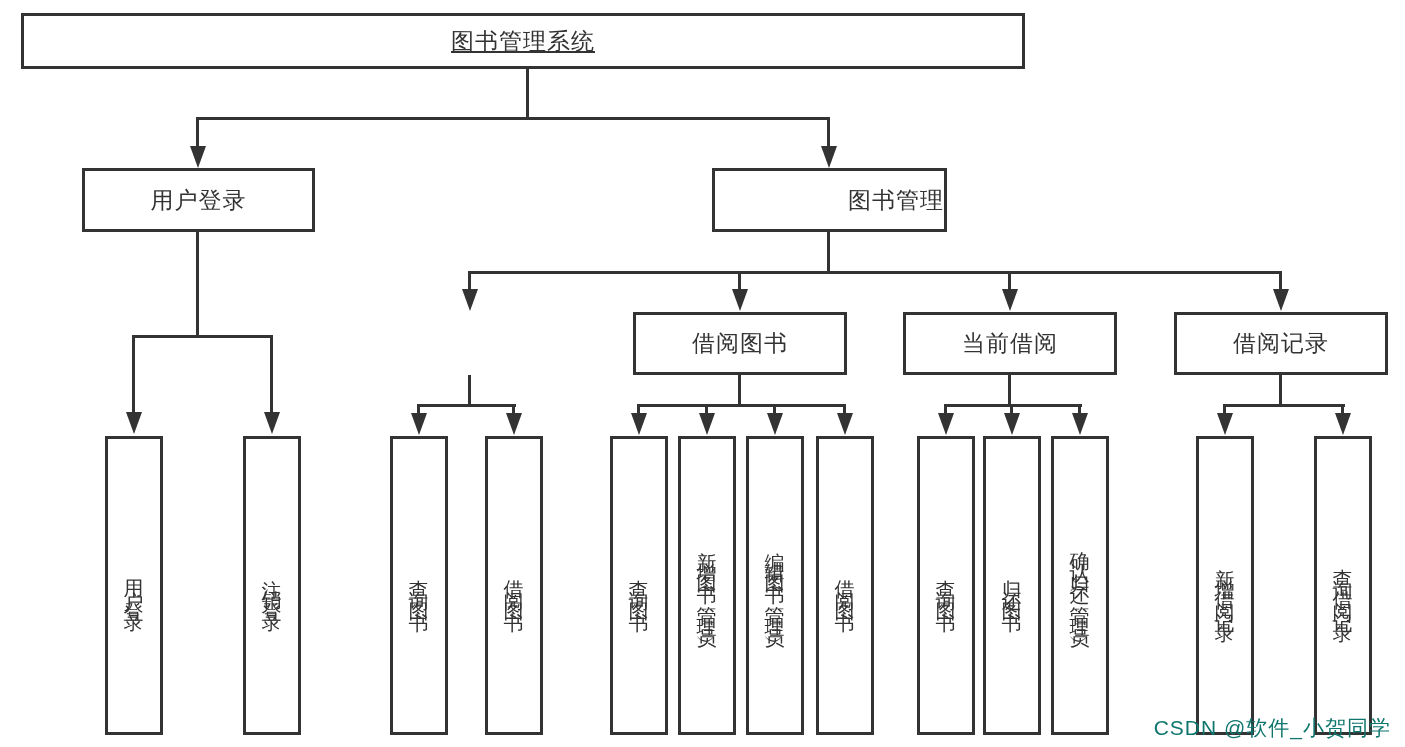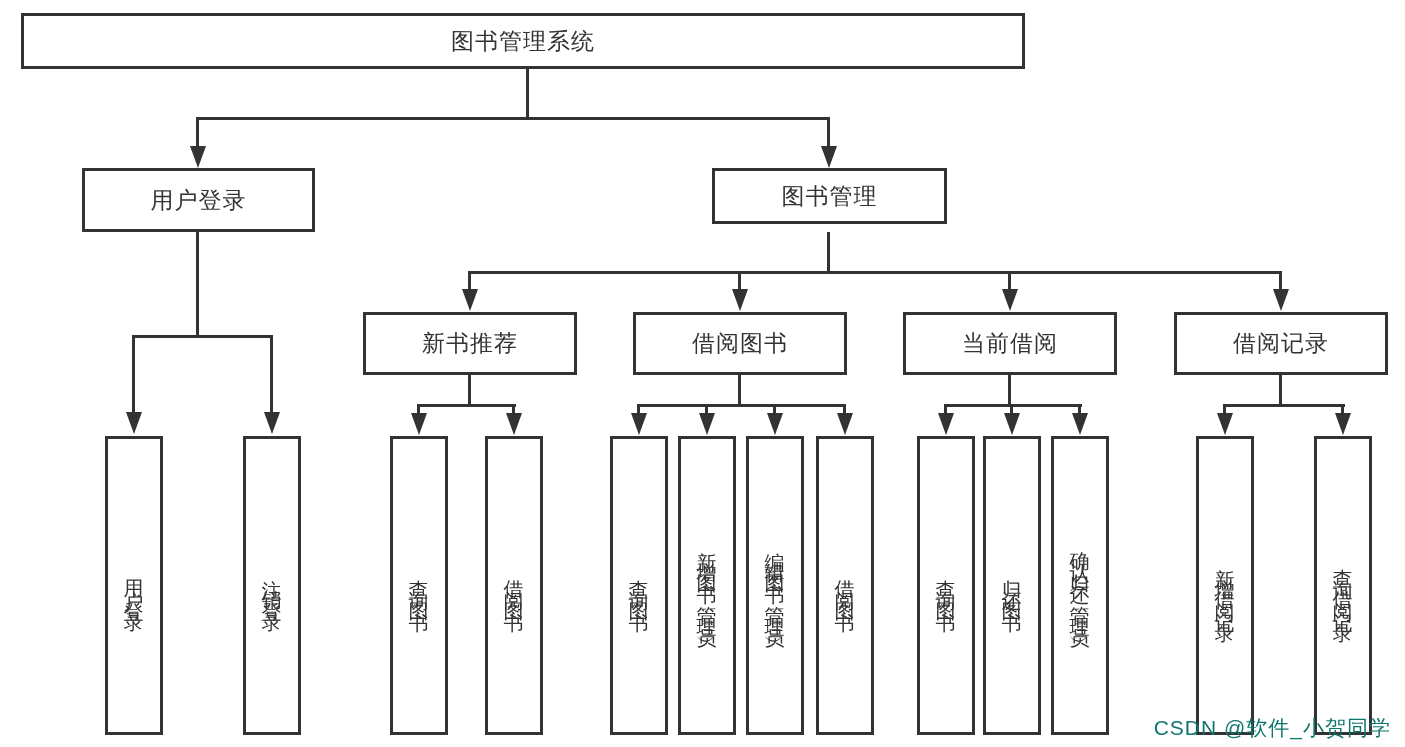--- a/index.html
+++ b/index.html
@@ -9,23 +9,23 @@
   }
   .stage{position:absolute;left:0;top:0;width:1405px;height:747px;}
 
   
   .box{
     position:absolute;box-sizing:border-box;
     border:3px solid #333333;background:#ffffff;color:#333333;
     display:flex;align-items:center;justify-content:center;
   }
   .hlabel{font-size:23px;letter-spacing:1px;white-space:nowrap;}
-  .root{left:21px;top:13px;width:1004px;height:56px;}
+  .root{left:21px;top:13px;width:1004px;height:56px;text-decoration:underline;}
   .l2a{left:82px;top:168px;width:233px;height:64px;}
-  .l2b{left:712px;top:168px;width:235px;height:56px;}
+  .l2b{left:712px;top:168px;width:235px;height:64px;justify-content:flex-end;}
   .l3{top:312px;width:214px;height:63px;}
   .leaf{top:436px;width:58px;height:299px;}
   .vtext{
     writing-mode:vertical-rl;text-orientation:mixed;
     font-size:20px;line-height:1;letter-spacing:11px;white-space:nowrap;
   }
 
   
   .vline{position:absolute;width:3px;background:#333333;}
   .hline{position:absolute;height:3px;background:#333333;}
@@ -49,23 +49,20 @@
     <span class="hlabel">图书管理系统</span>
   </div>
 
   <div class="box l2a">
     <span class="hlabel">用户登录</span>
   </div>
   <div class="box l2b">
     <span class="hlabel">图书管理</span>
   </div>
 
-  <div class="box l3" style="left:363px;">
-    <span class="hlabel">新书推荐</span>
-  </div>
   <div class="box l3" style="left:633px;">
     <span class="hlabel">借阅图书</span>
   </div>
   <div class="box l3" style="left:1174px;">
     <span class="hlabel">借阅记录</span>
   </div>
   <div class="box l3" style="left:903px;">
     <span class="hlabel">当前借阅</span>
   </div>
 

